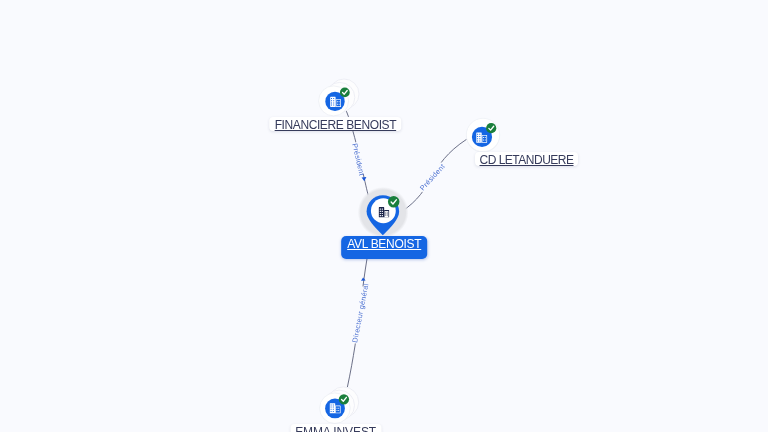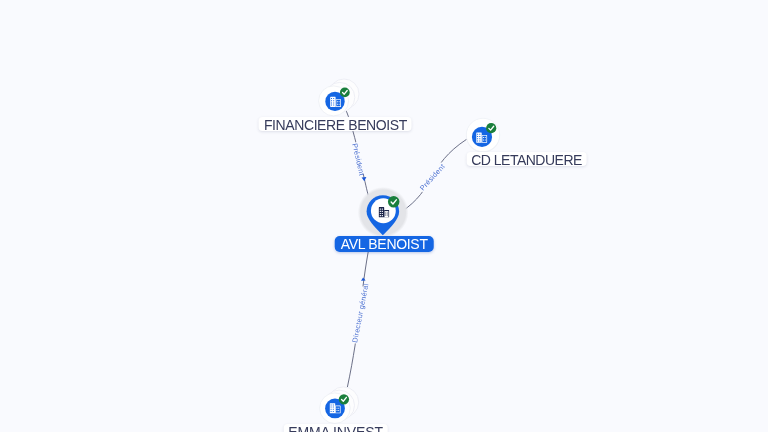--- a/index.html
+++ b/index.html
@@ -12,31 +12,32 @@
   #stage{position:absolute;left:0;top:0;width:768px;height:432px;}
   svg.layer{position:absolute;left:0;top:0;width:768px;height:432px;overflow:visible;}
   .edgeline{fill:none;stroke:#5b6079;stroke-width:0.9;}
   .edgelabel{font-family:"Liberation Sans",sans-serif;font-size:7.2px;fill:#4a6fd0;letter-spacing:0.3px}
   .arrow{fill:#1a56d6;}
   .labelmask{fill:#f9fafe;}
 
   .node{position:absolute;}
   .nlabel{
     position:absolute;white-space:nowrap;
-    font-size:14px;font-weight:400;
+    font-size:12px;font-weight:400;
     line-height:16.3px;height:13.8px;
     color:#363b5b;background:#fff;border-radius:4px;
     padding:0 5px;
     box-shadow:0 1px 3px rgba(40,50,90,0.13);
     transform:translateX(-50%);
+    text-decoration:underline;
   }
   .nlabel.sel{
     background:#1566e3;color:#fff;border-radius:5px;
     box-shadow:0 1px 3px rgba(20,70,180,0.28);
-    line-height:17.6px;height:16px;
+    line-height:17.6px;height:23px;
     padding:0 5.8px;
   }
   #lab-fin{letter-spacing:-0.4px;}
   #lab-cd{letter-spacing:-0.5px;}
   #lab-emma{letter-spacing:-0.1px;}
   #lab-avl{letter-spacing:-0.3px;}
 </style>
 </head>
 <body>
 

